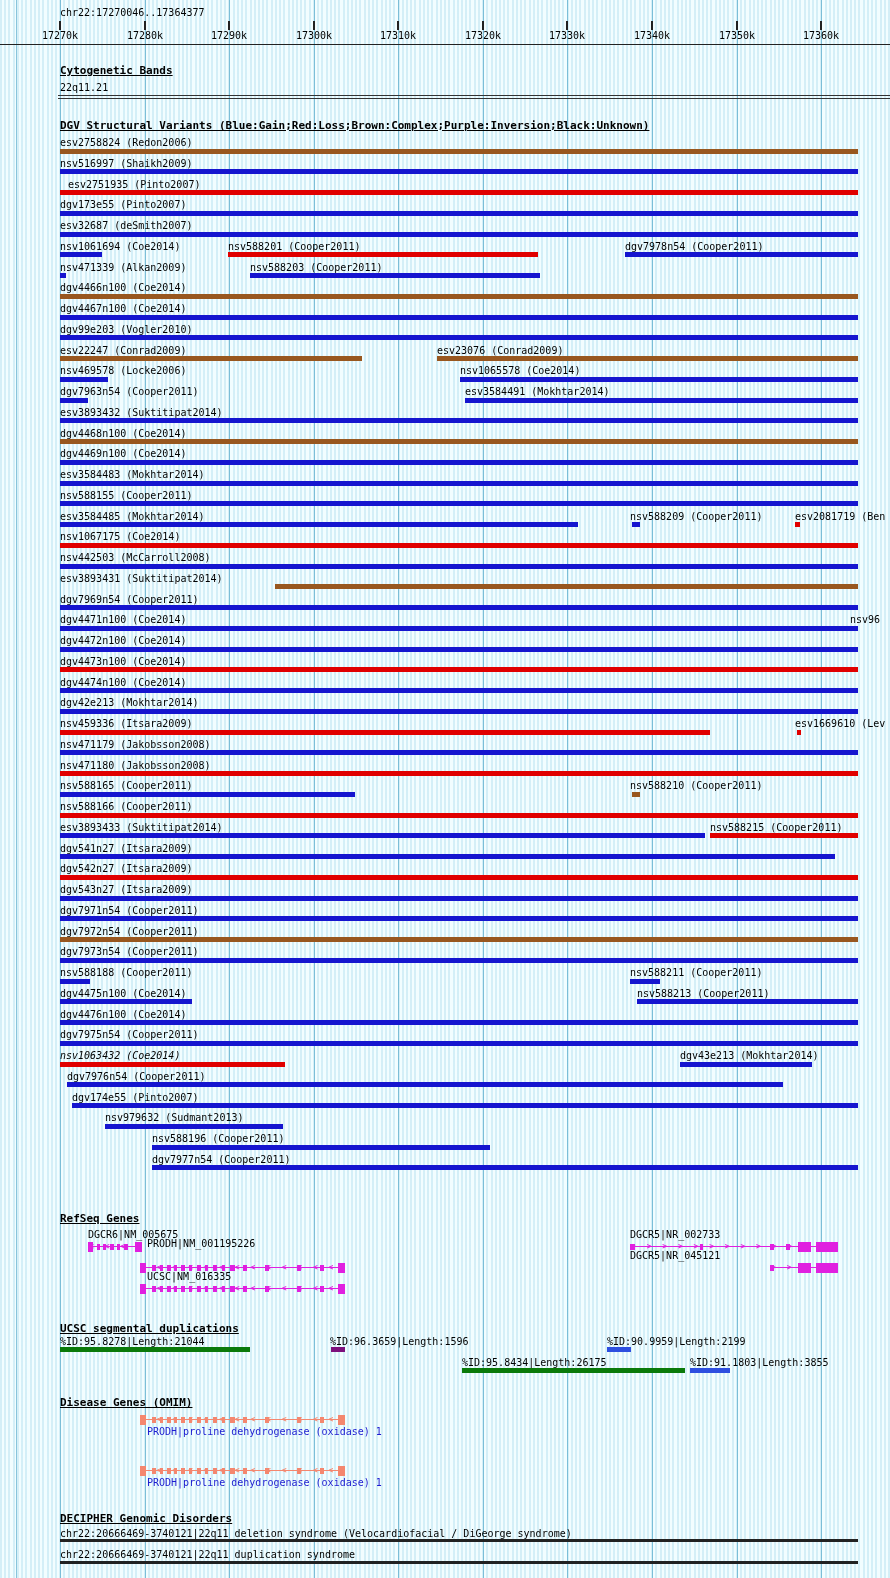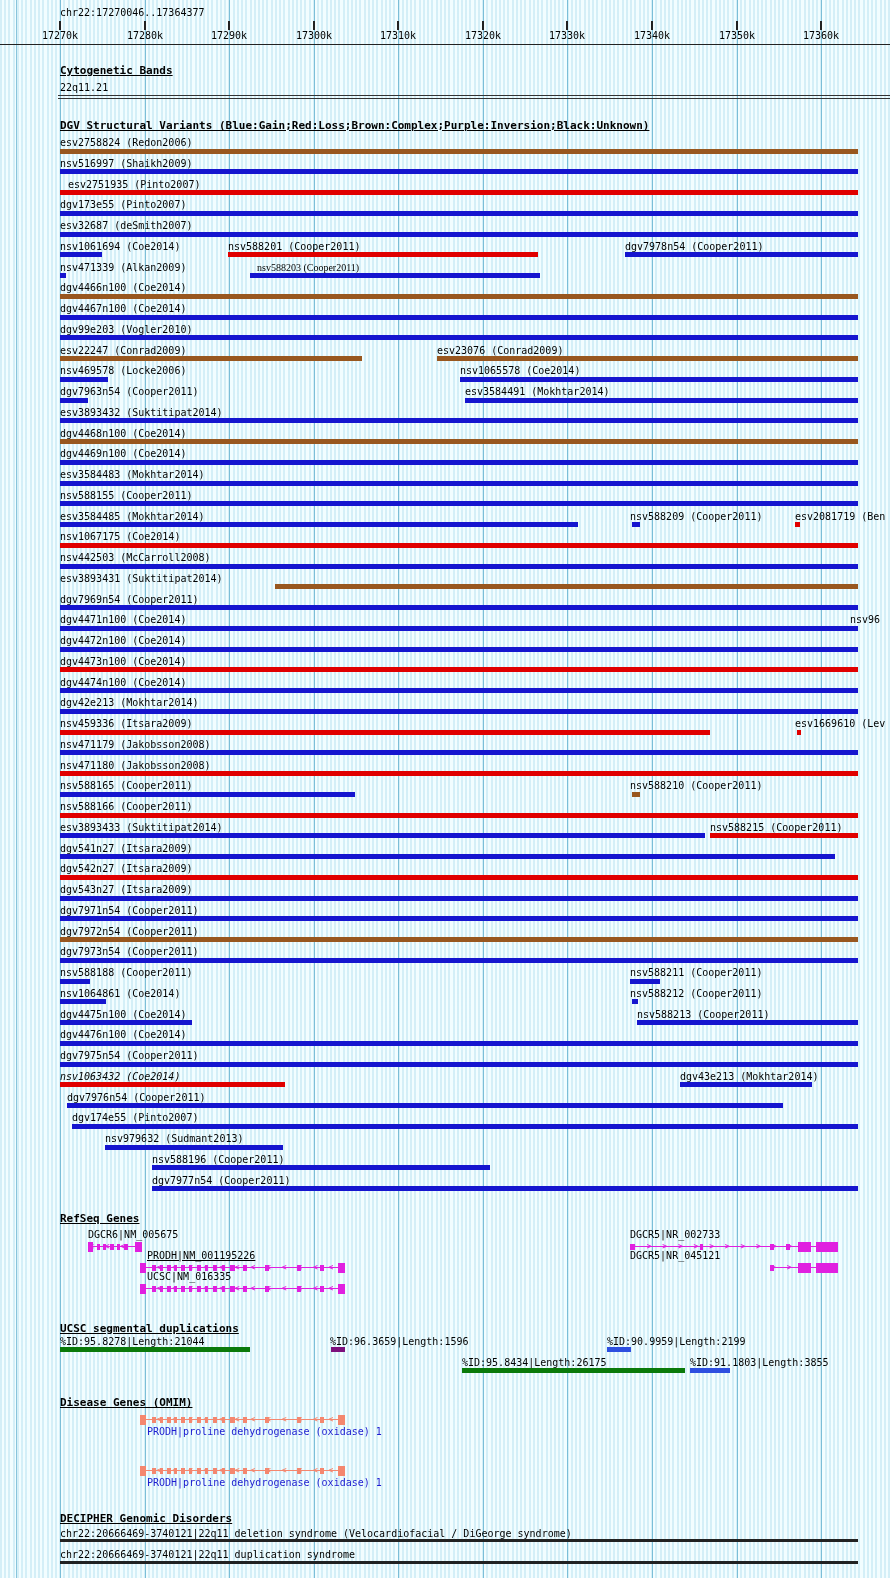--- a/index.html
+++ b/index.html
@@ -101,21 +101,21 @@
       <div class="track-row">
         <div class="row-label" style="left: 60px;">nsv1061694 (Coe2014)</div>
         <div class="row-label" style="left: 228px;">nsv588201 (Cooper2011)</div>
         <div class="row-label" style="left: 625px;">dgv7978n54 (Cooper2011)</div>
         <div class="bar" style="left: 60px; width: 42px; background: rgb(21, 21, 207);"></div>
         <div class="bar" style="left: 228px; width: 310px; background: rgb(224, 0, 0);"></div>
         <div class="bar" style="left: 625px; width: 233px; background: rgb(21, 21, 207);"></div>
       </div>
       <div class="track-row">
         <div class="row-label" style="left: 60px;">nsv471339 (Alkan2009)</div>
-        <div class="row-label" style="left: 257px; font-family: Liberation Serif, serif;">nsv588203 (Cooper2011)</div>
+        <div class="row-label" style="left: 250px;">nsv588203 (Cooper2011)</div>
         <div class="bar" style="left: 60px; width: 6px; background: rgb(21, 21, 207);"></div>
         <div class="bar" style="left: 250px; width: 290px; background: rgb(21, 21, 207);"></div>
       </div>
       <div class="track-row">
         <div class="row-label" style="left: 60px;">dgv4466n100 (Coe2014)</div>
         <div class="bar" style="left: 60px; width: 798px; background: rgb(152, 87, 31);"></div>
       </div>
       <div class="track-row">
         <div class="row-label" style="left: 60px;">dgv4467n100 (Coe2014)</div>
         <div class="bar" style="left: 60px; width: 798px; background: rgb(21, 21, 207);"></div>
@@ -259,26 +259,20 @@
       </div>
       <div class="track-row">
         <div class="row-label" style="left: 60px;">dgv7973n54 (Cooper2011)</div>
         <div class="bar" style="left: 60px; width: 798px; background: rgb(21, 21, 207);"></div>
       </div>
       <div class="track-row">
         <div class="row-label" style="left: 60px;">nsv588188 (Cooper2011)</div>
         <div class="row-label" style="left: 630px;">nsv588211 (Cooper2011)</div>
         <div class="bar" style="left: 60px; width: 30px; background: rgb(21, 21, 207);"></div>
         <div class="bar" style="left: 630px; width: 30px; background: rgb(21, 21, 207);"></div>
-      </div>
-      <div class="track-row">
-        <div class="row-label" style="left: 60px;">nsv1064861 (Coe2014)</div>
-        <div class="row-label" style="left: 630px;">nsv588212 (Cooper2011)</div>
-        <div class="bar" style="left: 60px; width: 46px; background: rgb(21, 21, 207);"></div>
-        <div class="bar" style="left: 632px; width: 6px; background: rgb(21, 21, 207);"></div>
       </div>
       <div class="track-row">
         <div class="row-label" style="left: 60px;">dgv4475n100 (Coe2014)</div>
         <div class="row-label" style="left: 637px;">nsv588213 (Cooper2011)</div>
         <div class="bar" style="left: 60px; width: 132px; background: rgb(21, 21, 207);"></div>
         <div class="bar" style="left: 637px; width: 221px; background: rgb(21, 21, 207);"></div>
       </div>
       <div class="track-row">
         <div class="row-label" style="left: 60px;">dgv4476n100 (Coe2014)</div>
         <div class="bar" style="left: 60px; width: 798px; background: rgb(21, 21, 207);"></div>
@@ -333,21 +327,21 @@
       <div class="gene" style="left: 630px; top: 29px; width: 208px; color: rgb(224, 32, 224);">
         <div class="gene-line" style="background: rgb(224, 32, 224);"></div>
         <div class="gene-arrows">&gt; &gt; &gt; &gt; &gt; &gt; &gt; &gt; &gt; &gt; &gt; &gt; &gt; &gt; &gt; &gt; &gt; &gt; &gt; &gt; </div>
         <div class="exon" style="left: 0px; width: 5px; background: rgb(224, 32, 224);"></div>
         <div class="exon" style="left: 70px; width: 3px; background: rgb(224, 32, 224);"></div>
         <div class="exon" style="left: 140px; width: 4px; background: rgb(224, 32, 224);"></div>
         <div class="exon" style="left: 156px; width: 4px; background: rgb(224, 32, 224);"></div>
         <div class="exon tall" style="left: 168px; width: 13px; background: rgb(224, 32, 224);"></div>
         <div class="exon tall" style="left: 186px; width: 22px; background: rgb(224, 32, 224);"></div>
       </div>
-      <div class="gene-label" style="left: 147px; top: 38px; text-decoration: underline;">PRODH|NM_001195226</div>
+      <div class="gene-label" style="left: 147px; top: 26px;">PRODH|NM_001195226</div>
       <div class="gene" style="left: 140px; top: 50px; width: 205px; color: rgb(224, 32, 224);">
         <div class="gene-line" style="background: rgb(224, 32, 224);"></div>
         <div class="gene-arrows">&lt; &lt; &lt; &lt; &lt; &lt; &lt; &lt; &lt; &lt; &lt; &lt; &lt; &lt; &lt; &lt; &lt; &lt; &lt; &lt; </div>
         <div class="exon tall" style="left: 0px; width: 6px; background: rgb(224, 32, 224);"></div>
         <div class="exon" style="left: 12px; width: 4px; background: rgb(224, 32, 224);"></div>
         <div class="exon" style="left: 20px; width: 3px; background: rgb(224, 32, 224);"></div>
         <div class="exon" style="left: 27px; width: 4px; background: rgb(224, 32, 224);"></div>
         <div class="exon" style="left: 34px; width: 3px; background: rgb(224, 32, 224);"></div>
         <div class="exon" style="left: 41px; width: 4px; background: rgb(224, 32, 224);"></div>
         <div class="exon" style="left: 49px; width: 3px; background: rgb(224, 32, 224);"></div>

